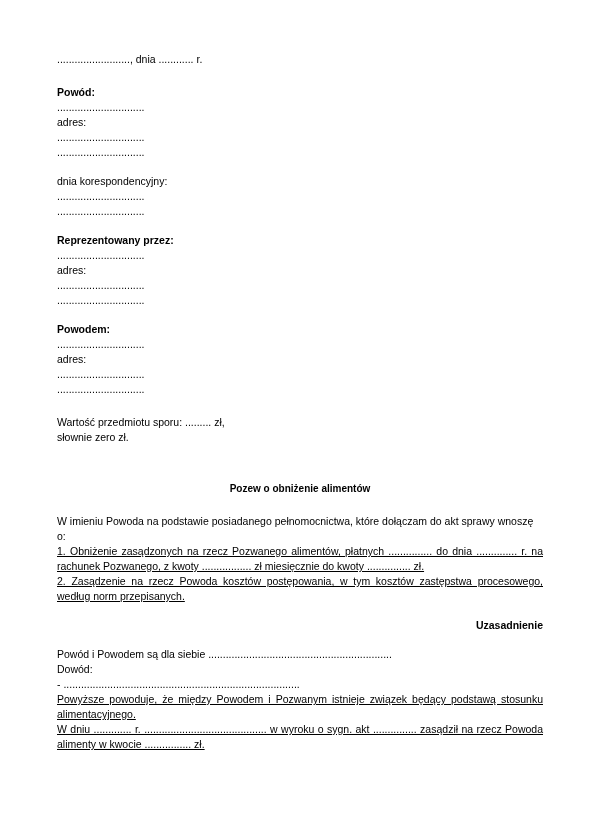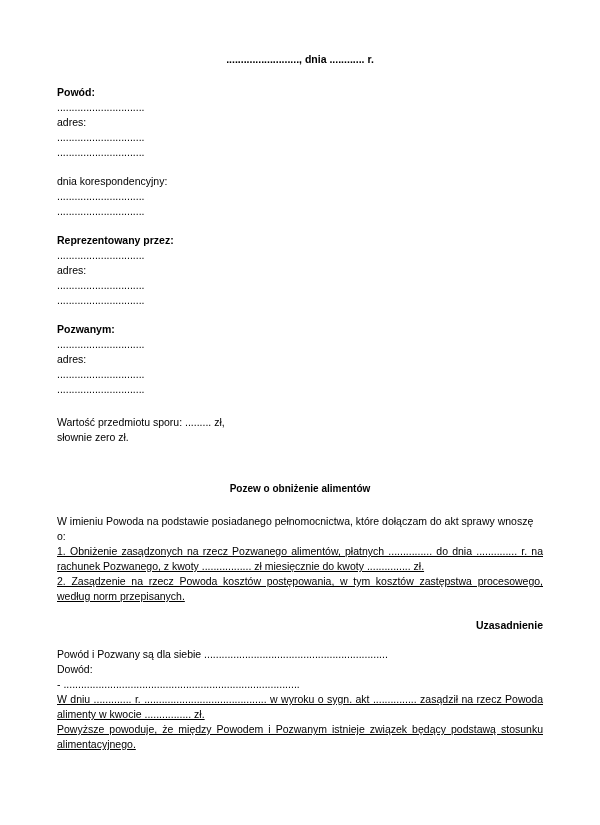--- a/index.html
+++ b/index.html
@@ -10,21 +10,21 @@
     background: #ffffff;
     box-sizing: border-box;
     padding: 52px 57px 20px 57px;
     font-family: "Liberation Sans", sans-serif;
     font-size: 10.5px;
     color: #000000;
     overflow: hidden;
   }
   p { margin: 0; line-height: 15px; }
   .bold { font-weight: bold; }
-  .right { text-align: center; font-weight: bold; }
+  .right { text-align: left; }
   .just { text-align: justify; text-decoration: underline; }
   .title {
     font-size: 10px;
     font-weight: bold;
     text-align: center;
     line-height: 18px;
   }
   .subheading { font-weight: bold; text-align: right; }
   .sp14 { height: 14px; }
   .sp16 { height: 16px; }
@@ -62,21 +62,21 @@
     <p class="bold">Reprezentowany przez:</p>
     <p>..............................</p>
     <p>adres:</p>
     <p>..............................</p>
     <p>..............................</p>
   </div>
 
   <div class="sp14"></div>
 
   <div>
-    <p class="bold">Pozwanym:</p>
+    <p class="bold">Powodem:</p>
     <p>..............................</p>
     <p>adres:</p>
     <p>..............................</p>
     <p>..............................</p>
   </div>
 
   <div class="sp18"></div>
 
   <div>
     <p>Wartość przedmiotu sporu: ......... zł,</p>
@@ -95,20 +95,20 @@
     <p class="just">2. Zasądzenie na rzecz Powoda kosztów postępowania, w tym kosztów zastępstwa procesowego, według norm przepisanych.</p>
   </div>
 
   <div class="sp14"></div>
 
   <p class="subheading">Uzasadnienie</p>
 
   <div class="sp14"></div>
 
   <div>
-    <p>Powód i Pozwany są dla siebie ...............................................................</p>
+    <p>Powód i Powodem są dla siebie ...............................................................</p>
     <p>Dowód:</p>
     <p>- .................................................................................</p>
+    <p class="just">Powyższe powoduje, że między Powodem i Pozwanym istnieje związek będący podstawą stosunku alimentacyjnego.</p>
     <p class="just">W dniu ............. r. .......................................... w wyroku o sygn. akt ............... zasądził na rzecz Powoda alimenty w kwocie ................ zł.</p>
-    <p class="just">Powyższe powoduje, że między Powodem i Pozwanym istnieje związek będący podstawą stosunku alimentacyjnego.</p>
   </div>
 
 </div>
 
 </body></html>

